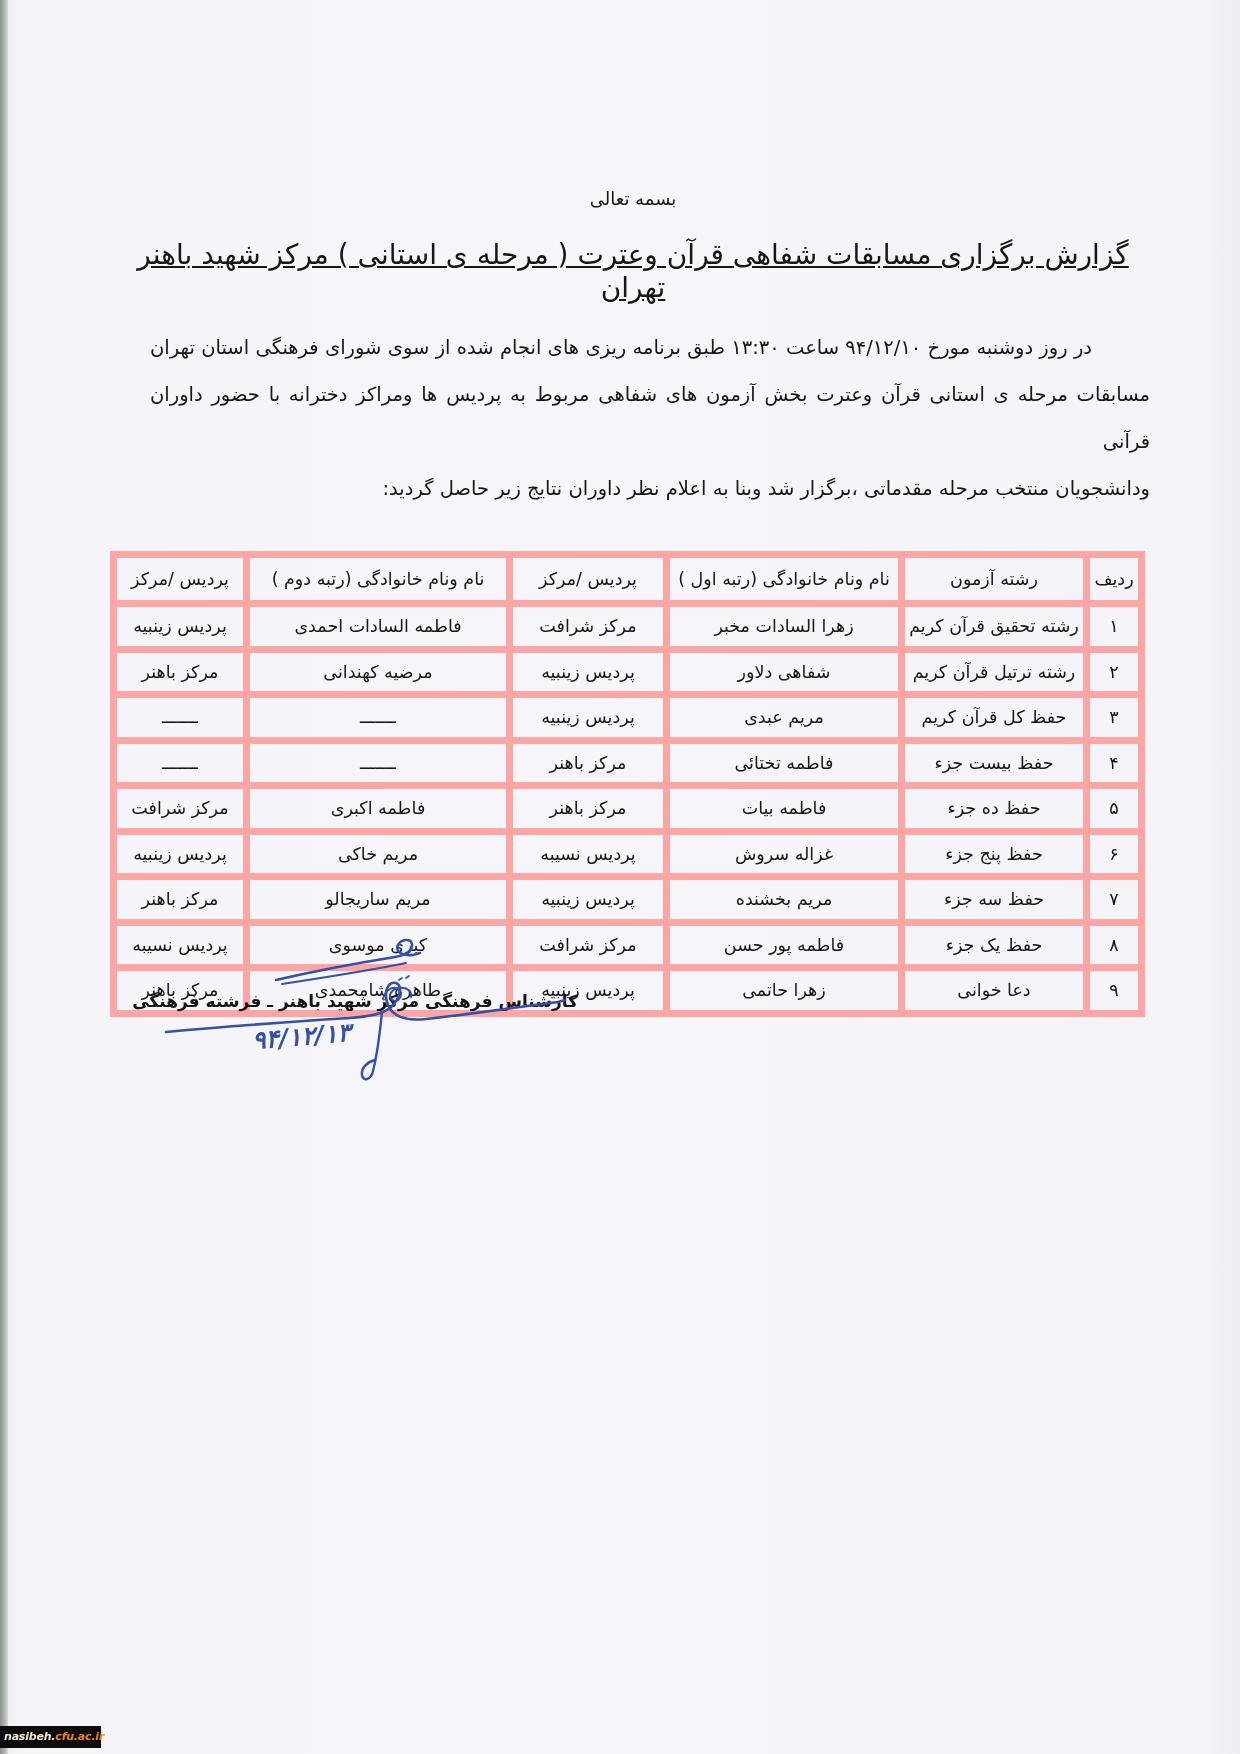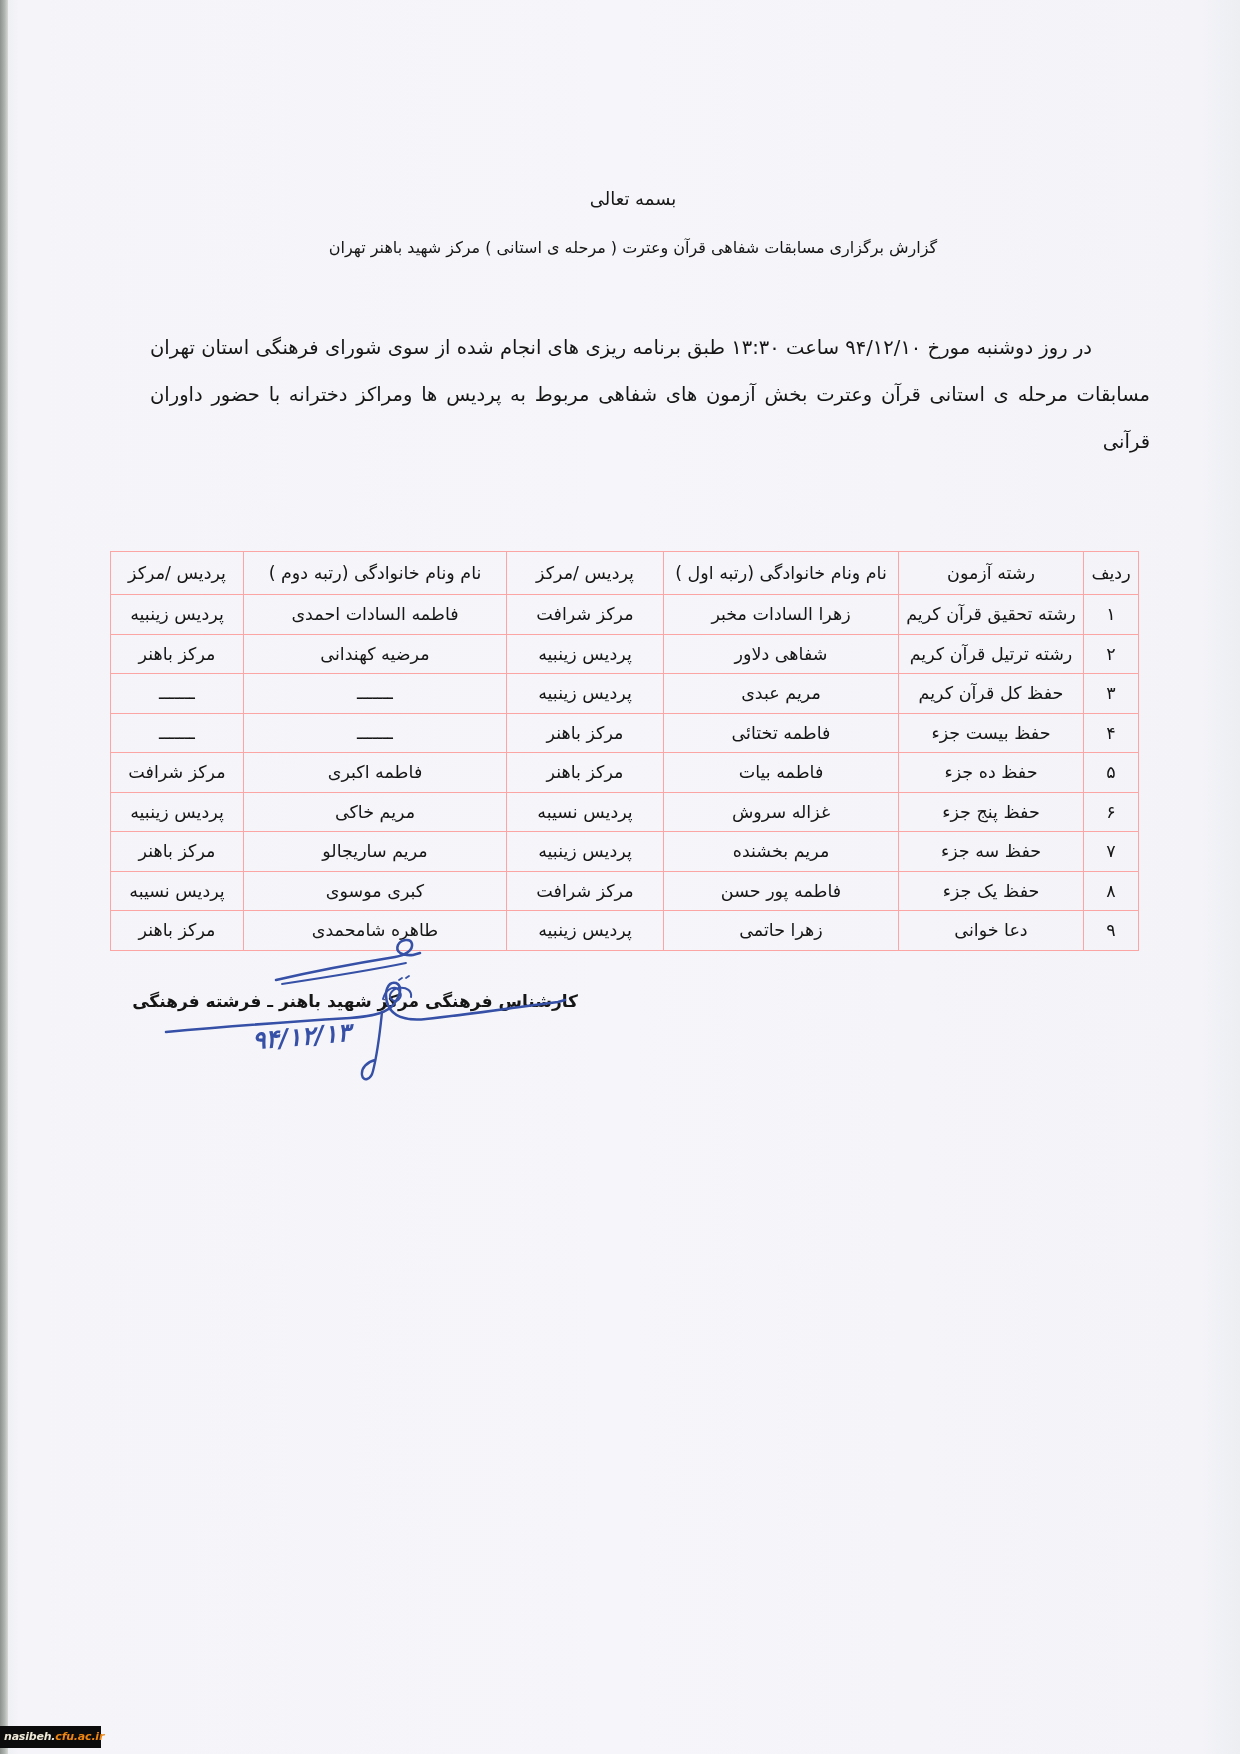--- a/index.html
+++ b/index.html
@@ -5,34 +5,34 @@
   html,body{margin:0;padding:0;}
   body{
     width:1240px;height:1754px;position:relative;overflow:hidden;
     background:linear-gradient(90deg,#e9ebee 0%,#f5f5f9 1.5%,#f6f6fa 50%,#f3f3f8 97%,#eceef2 100%);
     font-family:"DejaVu Sans",sans-serif;color:#161616;
   }
   .scan-edge{position:absolute;left:0;top:0;width:8px;height:100%;
     background:linear-gradient(90deg,#8d928e,#aeb3af 55%,#d6d9d6);}
   .center-line{position:absolute;left:133px;width:1000px;text-align:center;direction:rtl;}
   .besmele{top:188px;font-size:18px;}
-  .doc-title{top:238px;font-size:16px;letter-spacing:.2px;}
+  .doc-title{top:238px;font-size:28px;letter-spacing:.2px;text-decoration:underline;}
   .paragraph{position:absolute;left:150px;top:324px;width:1000px;direction:rtl;
     font-size:19.5px;}
   .pline{line-height:47px;white-space:nowrap;}
   .pline.justify{white-space:normal;text-align:justify;text-align-last:justify;}
   .pline.indent{padding-right:58px;}
   .pline.last{text-align:right;}
   table.results{
     position:absolute;left:110px;top:551px;width:1028px;direction:rtl;
     border-collapse:collapse;table-layout:fixed;
     border:1.5px solid #1c1c1c;
   }
   table.results th,table.results td{
-    border:1px solid #fca5a5;text-align:center;vertical-align:middle;
+    border:7px solid #fca5a5;text-align:center;vertical-align:middle;
     font-size:17.5px;font-weight:normal;padding:0 3px;overflow:hidden;
   }
   table.results thead th{height:42px;font-size:17.5px;}
   table.results tbody td{height:38.5px;}
   .sig-text{
     position:absolute;left:168px;top:991px;width:410px;direction:rtl;
     text-align:center;font-size:17px;font-weight:bold;white-space:nowrap;z-index:2;
   }
   .sig-svg{position:absolute;left:150px;top:928px;z-index:3;}
   .hand-date{
@@ -50,20 +50,21 @@
 <body>
 
 <div class="scan-edge"></div>
 
 <div class="center-line besmele">بسمه تعالی</div>
 <div class="center-line doc-title">گزارش برگزاری مسابقات شفاهی قرآن وعترت  ( مرحله ی استانی ) مرکز شهید باهنر تهران</div>
 
 <div class="paragraph">
   <div class="pline justify indent">در روز دوشنبه  مورخ ۹۴/۱۲/۱۰  ساعت ۱۳:۳۰  طبق برنامه ریزی های انجام شده از سوی شورای فرهنگی استان تهران</div>
   <div class="pline justify">مسابقات مرحله ی استانی قرآن وعترت بخش آزمون های شفاهی مربوط به پردیس ها ومراکز دخترانه با حضور داوران قرآنی</div>
+  <div class="pline last">ودانشجویان منتخب مرحله مقدماتی ،برگزار شد وبنا به اعلام نظر داوران نتایج زیر حاصل گردید:</div>
 </div>
 
 <table class="results">
   <colgroup>
       <col style="width: 55px;">
       <col style="width: 185px;">
       <col style="width: 235px;">
       <col style="width: 157px;">
       <col style="width: 263px;">
       <col style="width: 133px;">

